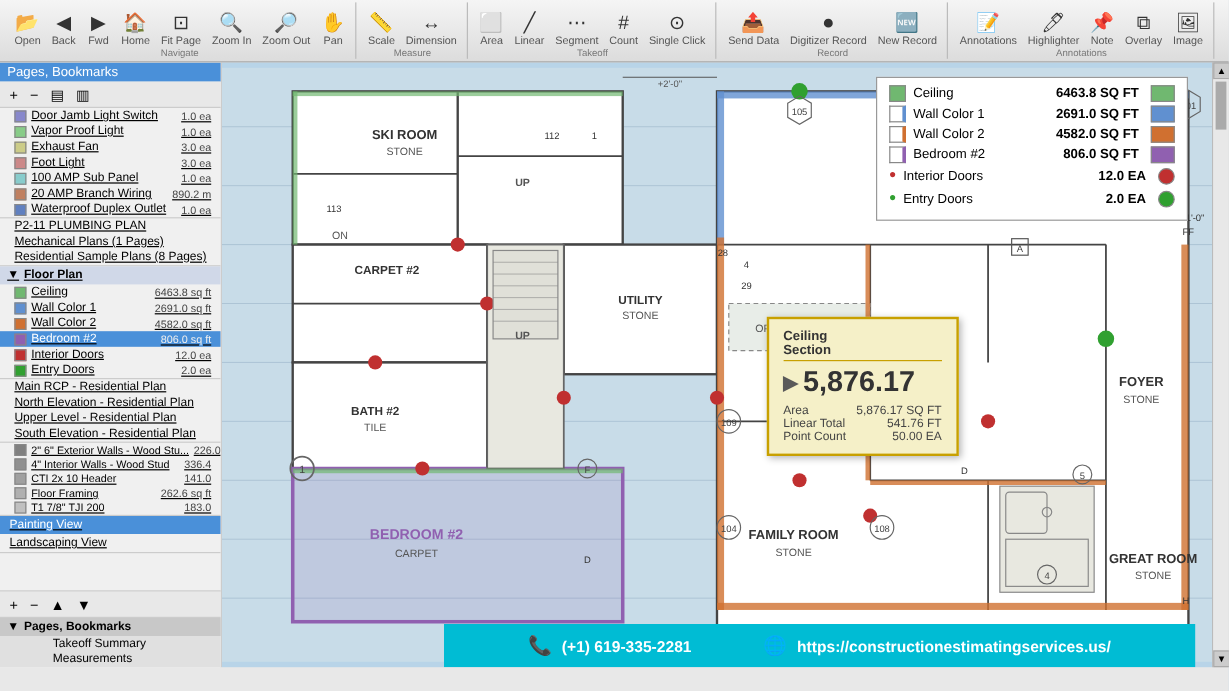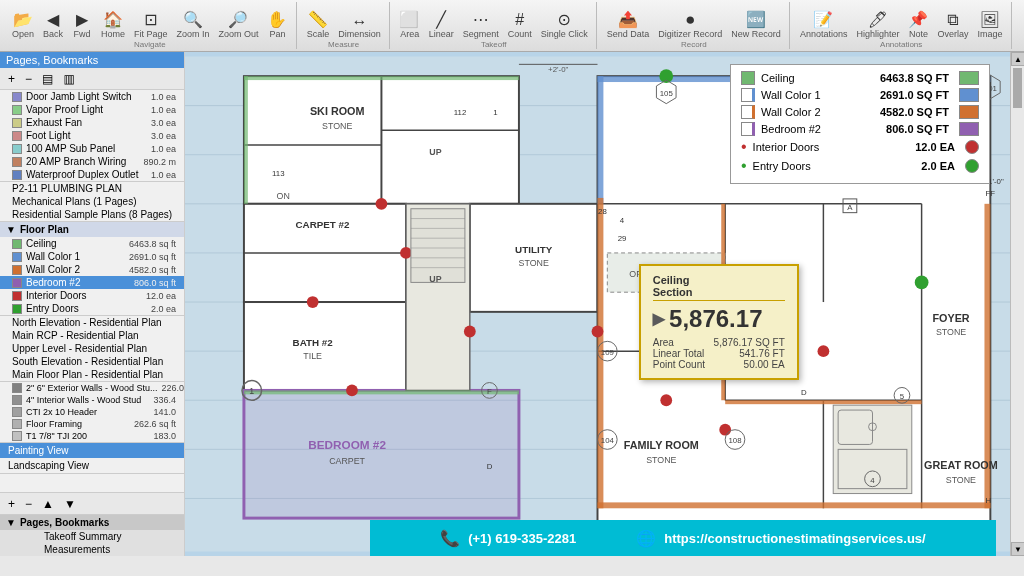--- a/index.html
+++ b/index.html
@@ -111,20 +111,21 @@
     }
 
     #sidebar-content {
       flex: 1;
       overflow-y: auto;
       font-size: 10px;
     }
 
     .sidebar-section {
       border-bottom: 1px solid #ccc;
+      text-decoration: underline;
     }
     .sidebar-section-header {
       background: #d0d8e8;
       padding: 2px 6px;
       font-size: 10px;
       font-weight: bold;
       cursor: pointer;
       display: flex;
       align-items: center;
       gap: 4px;
@@ -556,33 +557,30 @@
         </div>
         <div class="sidebar-item">
           <span class="item-color" style="background:#30a030;"></span>
           <span>Entry Doors</span>
           <span class="item-value">2.0 ea</span>
         </div>
       </div>
 
       <div class="sidebar-section">
         <div class="sidebar-item">
+            <span>Main RCP - Residential Plan</span>
+          </div>
+        <div class="sidebar-item">
             <span>North Elevation - Residential Plan</span>
           </div>
         <div class="sidebar-item">
-            <span>Main RCP - Residential Plan</span>
-          </div>
-        <div class="sidebar-item">
             <span>Upper Level - Residential Plan</span>
           </div>
         <div class="sidebar-item">
             <span>South Elevation - Residential Plan</span>
-          </div>
-        <div class="sidebar-item">
-            <span>Main Floor Plan - Residential Plan</span>
           </div>
       </div>
 
       <div class="sidebar-section">
         <div class="sidebar-item">
           <span class="item-color" style="background:#808080;"></span>
           <span style="font-size:9px;">2" 6" Exterior Walls - Wood Stu...</span>
           <span class="item-value">226.0</span>
         </div>
         <div class="sidebar-item">

